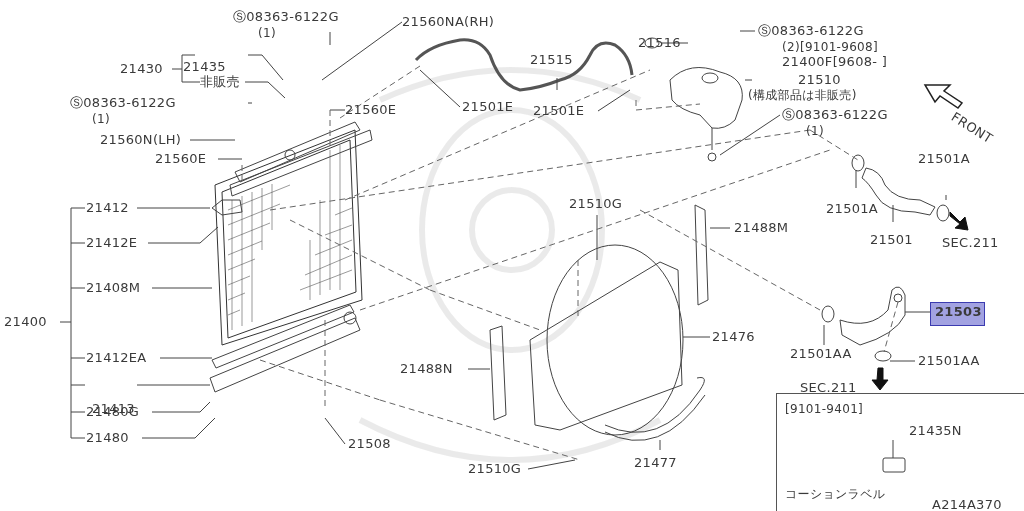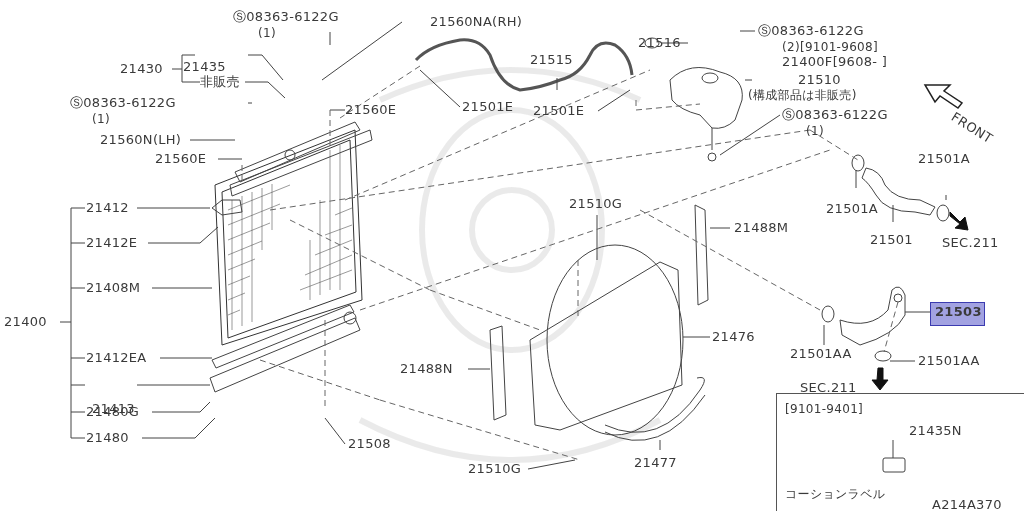--- a/index.html
+++ b/index.html
@@ -181,21 +181,21 @@
     <line x1="893" y1="440" x2="893" y2="458"></line>
   </g>
 </svg>
 
 <div class="highlight" style="left:930px;top:302px;width:53px;height:22px;"></div>
 
 <div class="inset"></div>
 
 <span class="lbl part-link" style="left:233px;top:10px;">Ⓢ08363-6122G</span>
 <span class="lbl sm" style="left:258px;top:26px;">(1)</span>
-<span class="lbl part-link" style="left:402px;top:15px;margin-left:28px;">21560NA(RH)</span>
+<span class="lbl part-link" style="left:402px;top:15px;">21560NA(RH)</span>
 <span class="lbl part-link" style="left:183px;top:48px;margin-top:12px;">21435</span>
 <span class="lbl part-link" style="left:120px;top:62px;">21430</span>
 <span class="lbl" style="left:200px;top:75px;">非販売</span>
 <span class="lbl part-link" style="left:70px;top:96px;">Ⓢ08363-6122G</span>
 <span class="lbl sm" style="left:92px;top:112px;">(1)</span>
 <span class="lbl part-link" style="left:345px;top:103px;">21560E</span>
 <span class="lbl part-link" style="left:100px;top:133px;">21560N(LH)</span>
 <span class="lbl part-link" style="left:155px;top:152px;">21560E</span>
 <span class="lbl part-link" style="left:462px;top:100px;">21501E</span>
 <span class="lbl part-link" style="left:530px;top:53px;">21515</span>

